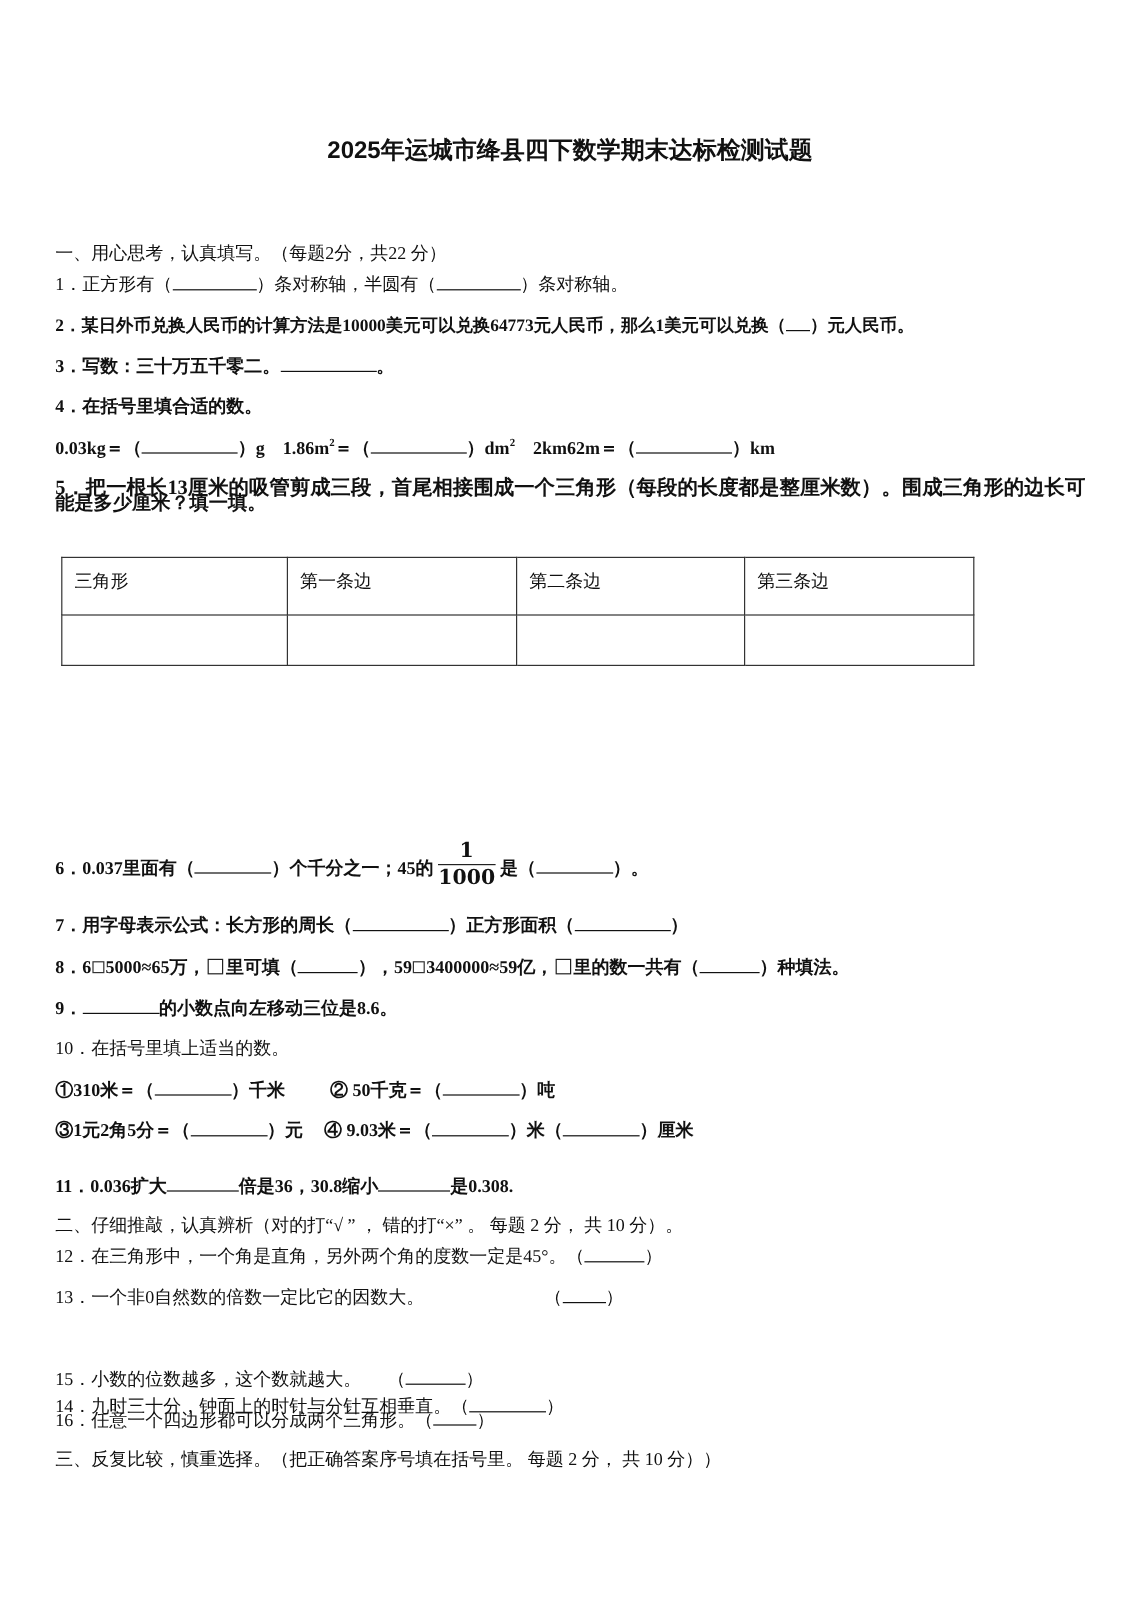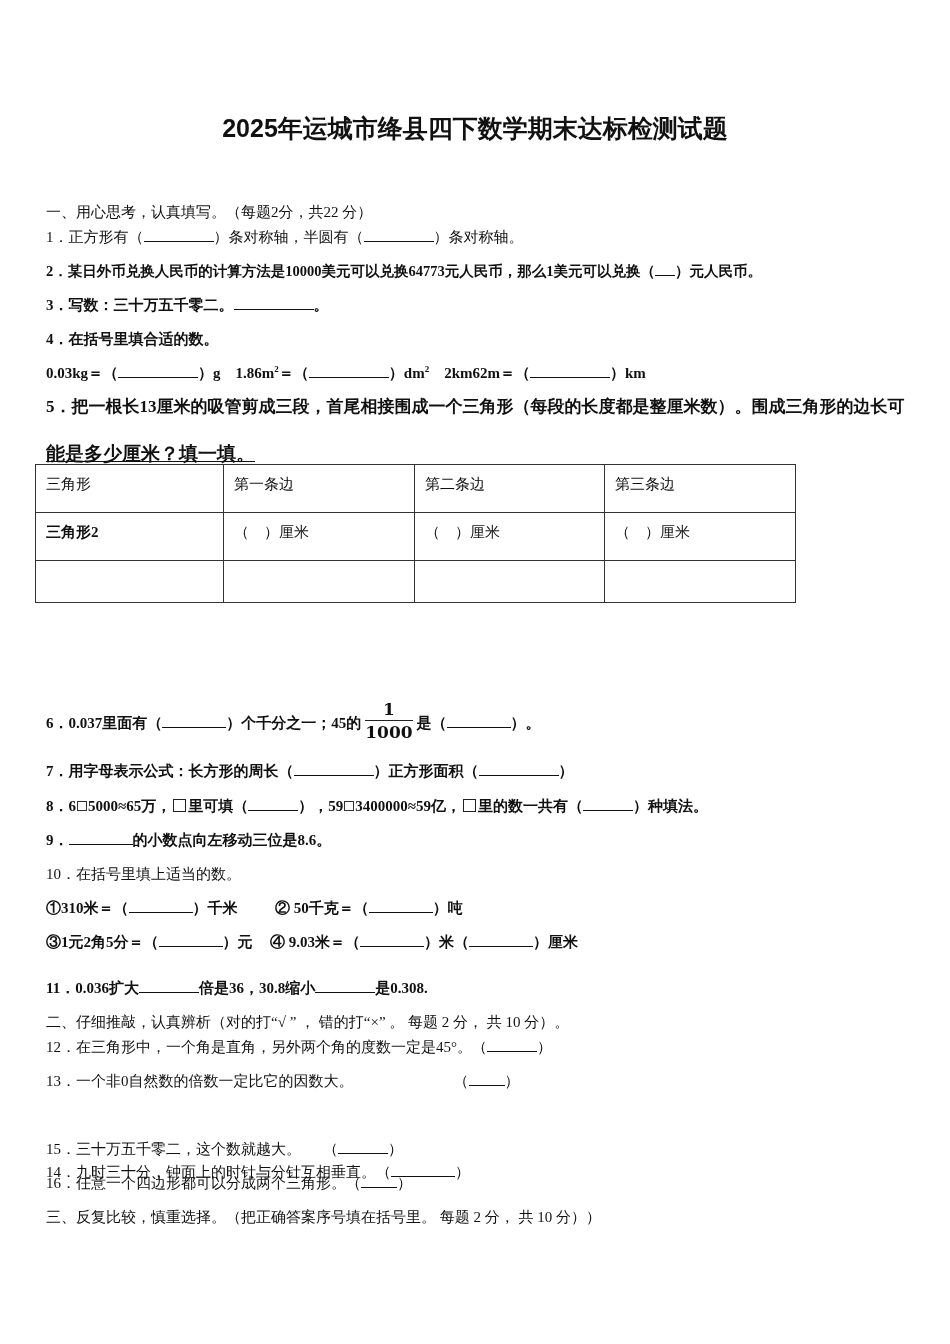--- a/index.html
+++ b/index.html
@@ -16,21 +16,21 @@
     color: #111;
   }
   .page-title {
     position: absolute;
     top: 112px;
     left: 0;
     width: 950px;
     text-align: center;
     font-family: "Liberation Sans", "DejaVu Sans", sans-serif;
     font-weight: bold;
-    font-size: 25px;
+    font-size: 20px;
     letter-spacing: 0px;
   }
   .line {
     position: absolute;
     left: 46px;
     font-size: 15px;
     white-space: nowrap;
     line-height: 20px;
   }
   .bold { font-weight: bold; }
@@ -80,21 +80,21 @@
   .sq-big {
     display: inline-block;
     width: 11px;
     height: 11px;
     border: 1px solid #222;
     vertical-align: -1px;
     margin: 0 2px;
   }
   table.tri {
     position: absolute;
-    left: 35px;
+    left: 51px;
     top: 464px;
     border-collapse: collapse;
     font-size: 15px;
   }
   table.tri td {
     border: 1.5px solid #333;
     vertical-align: top;
     padding: 10px 10px 0 10px;
     box-sizing: border-box;
   }
@@ -131,37 +131,31 @@
 <div class="line bold" style="top:329px;text-align:right;">
   <span>4．</span><span>在括号里填合适的数。</span>
 </div>
 <div class="line bold" style="top:363px;">
   <span>0.03kg＝（</span><span class="blank w80"></span><span>）g　1.86m</span><span class="sup">2</span><span>＝（</span><span class="blank w80"></span><span>）dm</span><span class="sup">2</span><span>　2km62m＝（</span><span class="blank w80"></span><span>）km</span>
 </div>
 
 <div class="line bold" style="top:397px; font-size:17px;">
   <span>5．</span><span>把一根长13厘米的吸管剪成三段，首尾相接围成一个三角形（每段的长度都是整厘米数）。围成三角形的边长可</span>
 </div>
-<div class="line bold" style="top:444px; font-size:19px;text-decoration:underline;">
+<div class="line bold" style="top:410px; font-size:16px;">
   <span>能是多少厘米？填一填。</span>
 </div>
 
 <table class="tri">
   <tbody>
       <tr class="r0">
     <td class="c0">三角形</td>
     <td class="c1">第一条边</td>
     <td class="c2">第二条边</td>
     <td class="c3">第三条边</td>
-  </tr>
-  <tr class="r2">
-    <td class="c0 bold">三角形2</td>
-    <td class="c1">（　）厘米</td>
-    <td class="c2">（　）厘米</td>
-    <td class="c3">（　）厘米</td>
   </tr>
   <tr class="r3">
     <td class="c0"></td>
     <td class="c1"></td>
     <td class="c2"></td>
     <td class="c3"></td>
   </tr>
 </tbody>
   </table>
 
@@ -209,21 +203,21 @@
 
 <div class="line" style="top:1071px;">
   <span>13．</span><span>一个非0自然数的倍数一定比它的因数大。</span><span style="display:inline-block; width:100px;"></span><span>（</span><span class="blank w36"></span><span>）</span>
 </div>
 
 <div class="line" style="top:1162px;">
   <span>14．</span><span>九时三十分，钟面上的时针与分针互相垂直。（</span><span class="blank w64"></span><span>）</span>
 </div>
 
 <div class="line" style="top:1139px;">
-  <span>15．</span><span>三十万五千零二，这个数就越大。</span><span style="display:inline-block; width:22px;"></span><span>（</span><span class="blank w50"></span><span>）</span>
+  <span>15．</span><span>小数的位数越多，这个数就越大。</span><span style="display:inline-block; width:22px;"></span><span>（</span><span class="blank w50"></span><span>）</span>
 </div>
 
 <div class="line" style="top:1173px;">
   <span>16．</span><span>任意一个四边形都可以分成两个三角形。（</span><span class="blank w36"></span><span>）</span>
 </div>
 
 <div class="line" style="top:1207px;">
   <span>三、反复比较，慎重选择。（把正确答案序号填在括号里。 每题 2 分， 共 10 分））</span>
 </div>
 

